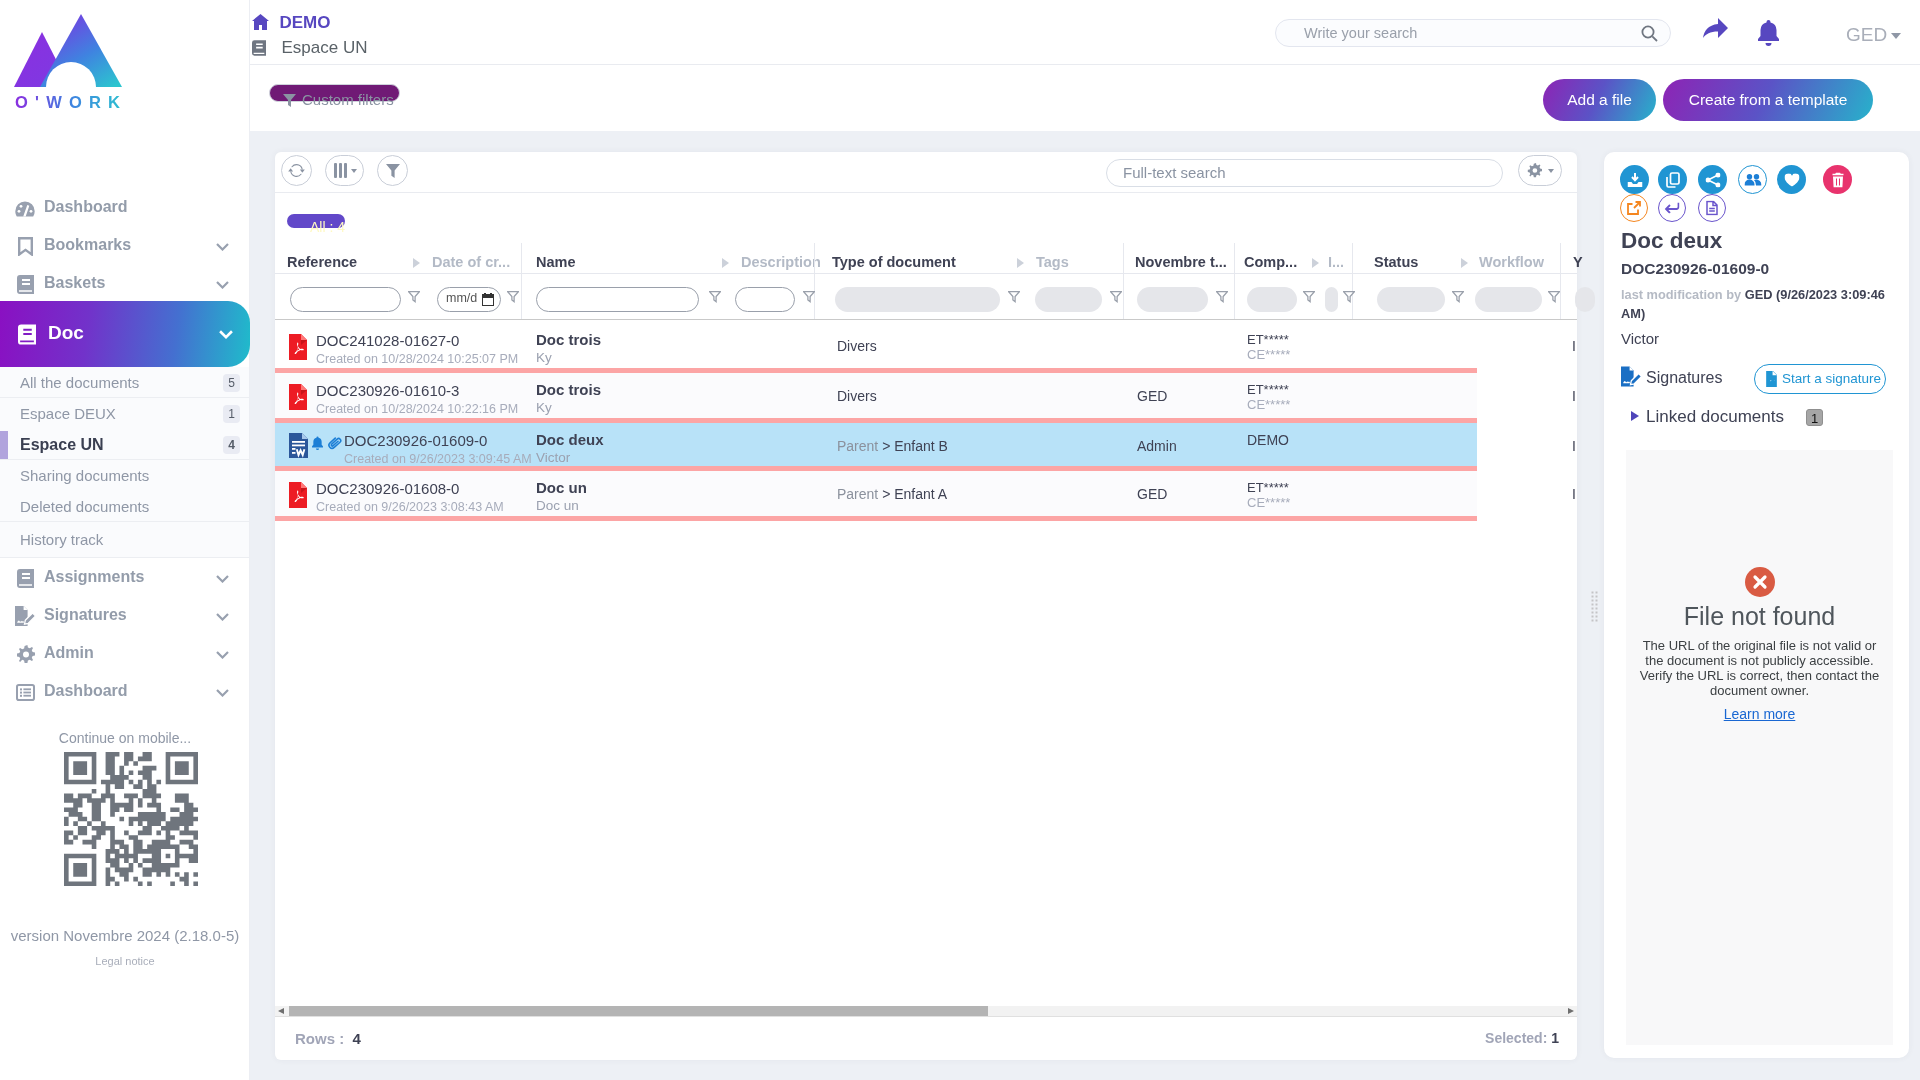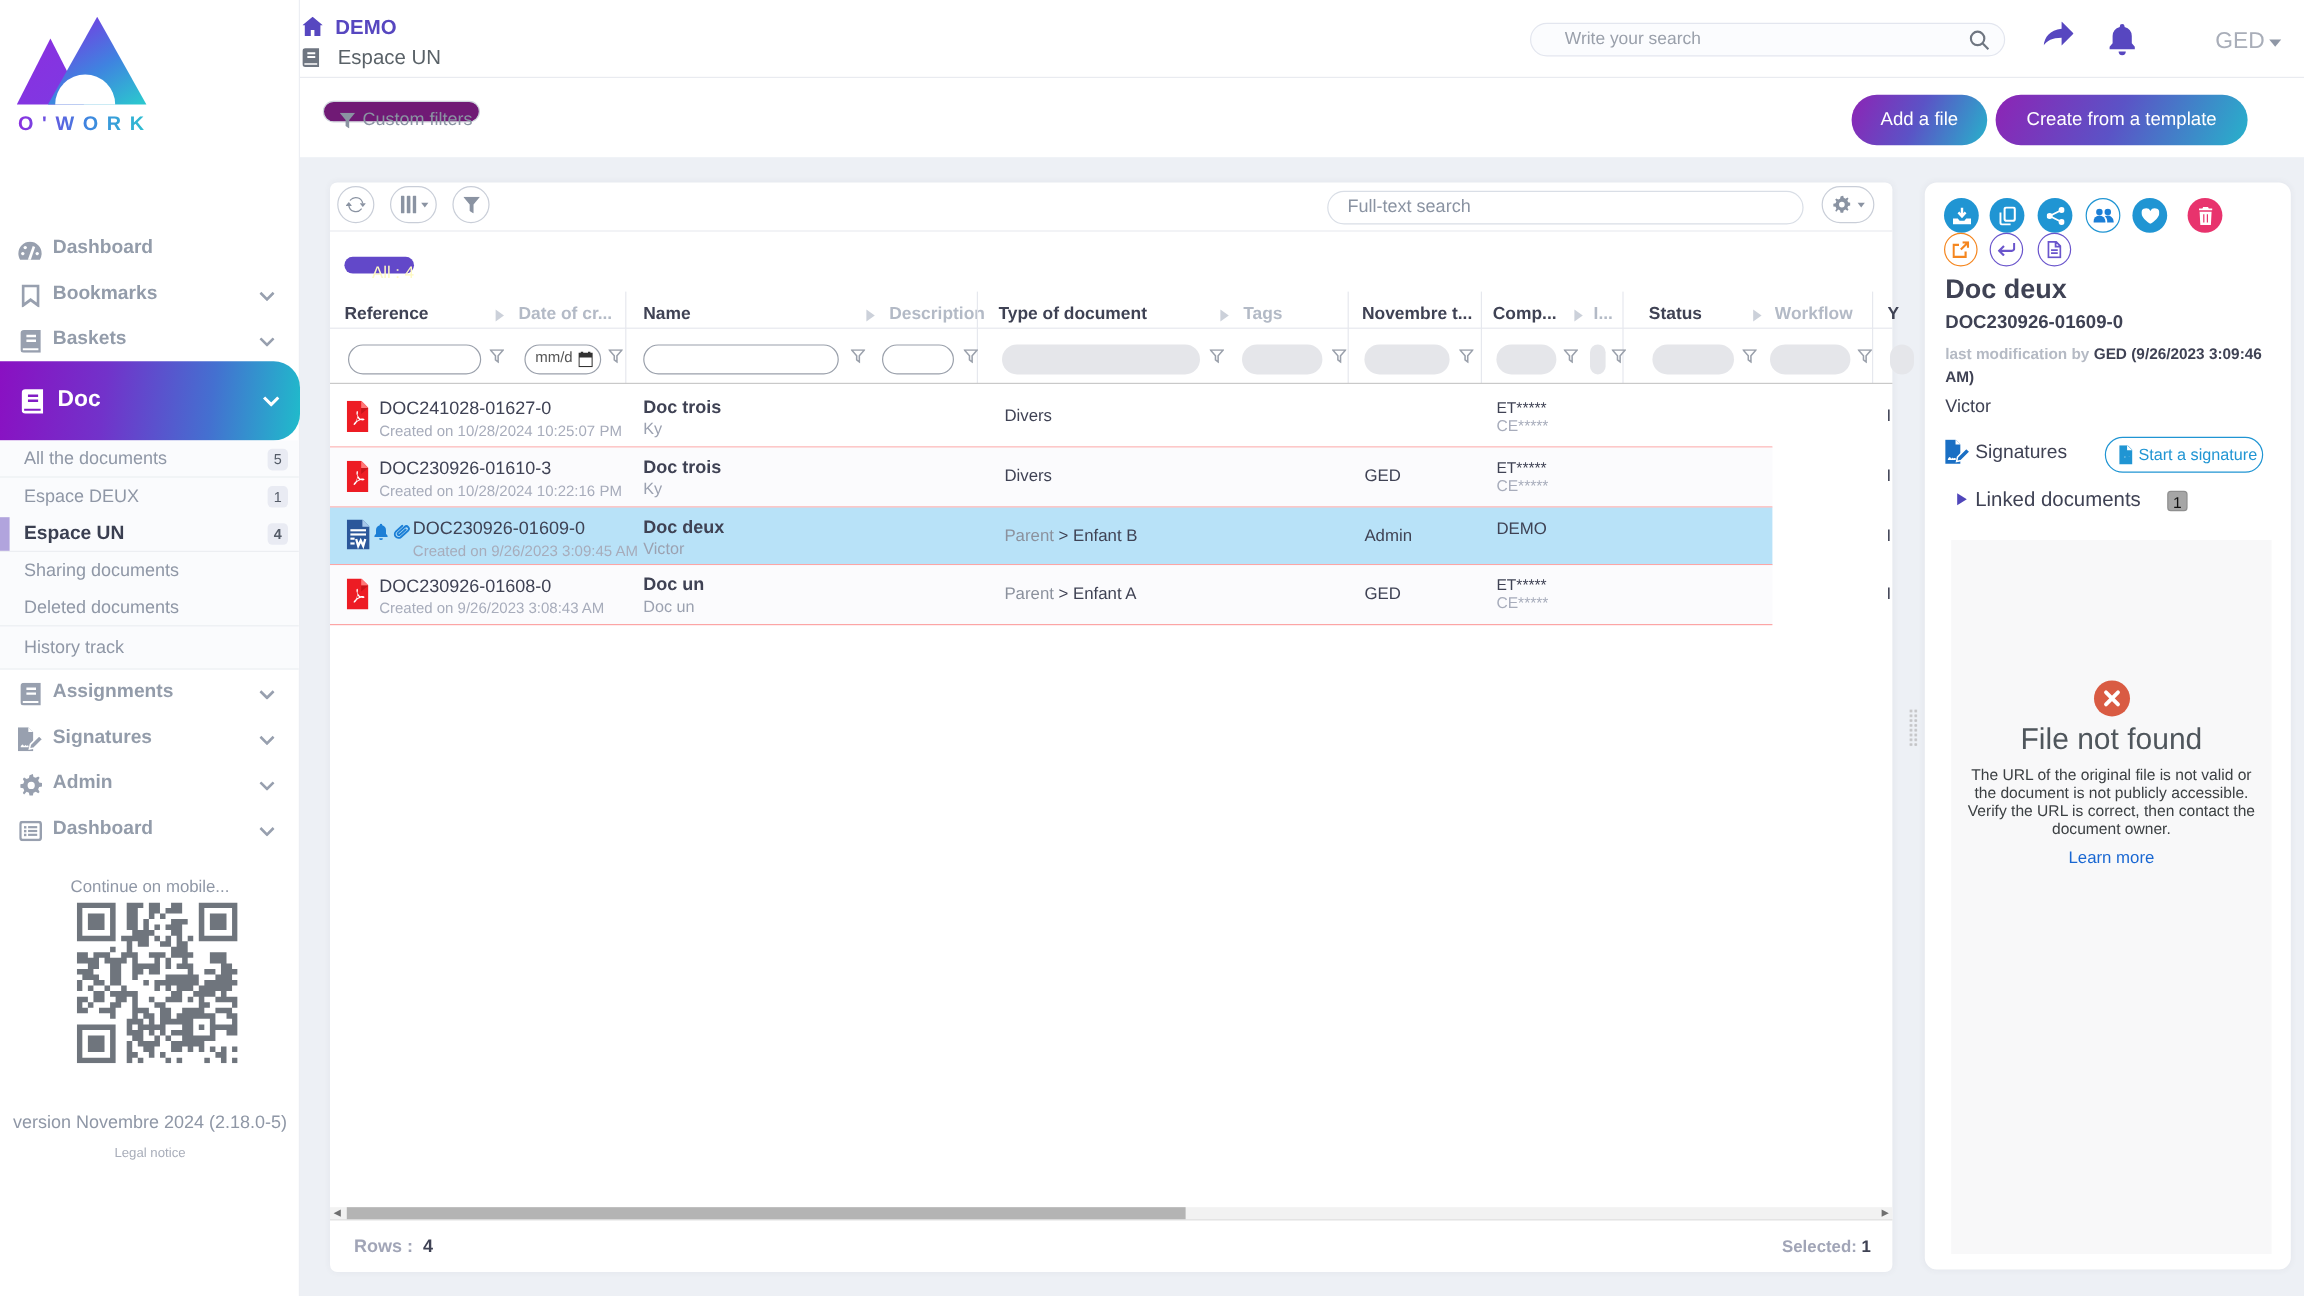--- a/index.html
+++ b/index.html
@@ -23,21 +23,21 @@
 #thead{position:absolute;left:0;top:97px;width:1302px;height:30px;font-size:14.5px}
 .hc{position:absolute;top:0;height:30px;line-height:26px;white-space:nowrap;overflow:hidden}
 .hb{font-weight:700;color:#3f4254}
 .hg{font-weight:600;color:#b3bac6}
 .caret{position:absolute;top:9px;width:0;height:0;border-left:7px solid #ccd1da;border-top:5px solid transparent;border-bottom:5px solid transparent}
 .vline{position:absolute;top:-6px;width:1px;height:77px;background:#e6e8ee}
 #tfilter{position:absolute;left:0;top:121px;width:1302px;height:47px;border-bottom:1px solid #c9c9c9;border-top:1px solid #e6e8ee}
 .fin{position:absolute;top:13px;height:25px;border:1px solid #9aa0ab;border-radius:13px;background:#fff}
 .fgr{position:absolute;top:13px;height:25px;border-radius:13px;background:#e5e6ea}
 .fun{position:absolute;top:17px}
-.trow{position:absolute;left:0;width:1202px;height:50px;border-bottom:1px solid #fca5a5;background:#fff}
+.trow{position:absolute;left:0;width:1202px;height:50px;border-bottom:5px solid #fca5a5;background:#fff}
 .t1{position:absolute;top:9px;font-size:15px;color:#3f4254}
 .t2{position:absolute;top:29px;font-size:12.5px;color:#a7acbb}
 .nm1{position:absolute;left:261px;top:8px;font-size:15px;font-weight:700;color:#3f4254}
 .nm2{position:absolute;left:261px;top:27px;font-size:13.5px;color:#9ba1b0}
 .ty{position:absolute;left:562px;top:15px;font-size:14px;color:#3f4254}
 .as{position:absolute;left:862px;top:15px;font-size:14px;color:#3f4254}
 .cp1{position:absolute;left:972px;top:9px;font-size:13px;color:#3f4254}
 .cp2{position:absolute;left:972px;top:24px;font-size:13px;color:#a7acbb}
 .yy{position:absolute;left:1297px;top:15px;font-size:14px;color:#3f4254}
 
@@ -522,15 +522,15 @@
   <span class="abs" style="left:202px;top:257px;width:17px;height:17px;background:#a6a6a6;border:1px solid #8f8f8f;box-sizing:border-box;border-radius:3px;color:#111;font-size:13px;text-align:center;line-height:17px">1</span>
 
   <div id="viewer">
     <div style="position:absolute;left:119px;top:117px;width:30px;height:30px;border-radius:50%;background:#d95b43">
       <svg style="position:absolute;left:7px;top:7px" width="16" height="16" viewBox="0 0 16 16">
           <path stroke="#fff" stroke-width="3.2" stroke-linecap="round" d="M3 3l10 10M13 3L3 13"></path>
         </svg>
     </div>
     <div style="position:absolute;left:0;top:152px;width:267px;text-align:center;font-size:25px;color:#4f565c">File not found</div>
     <div style="position:absolute;left:11px;top:188px;width:245px;text-align:center;font-size:13px;line-height:15px;color:#3c4043">The URL of the original file is not valid or the document is not publicly accessible. Verify the URL is correct, then contact the document owner.</div>
-    <div style="position:absolute;left:0;top:256px;width:267px;text-align:center;font-size:14px;color:#1967d2"><span style="">Learn more</span></div>
+    <div style="position:absolute;left:0;top:256px;width:267px;text-align:center;font-size:14px;color:#1967d2"><span style="text-decoration:underline">Learn more</span></div>
   </div>
 </div>
 
 </body></html>

